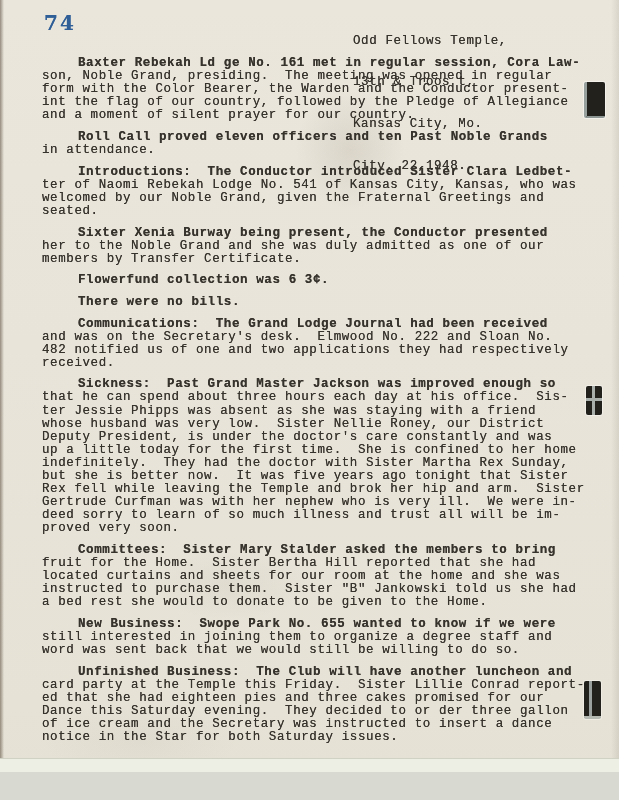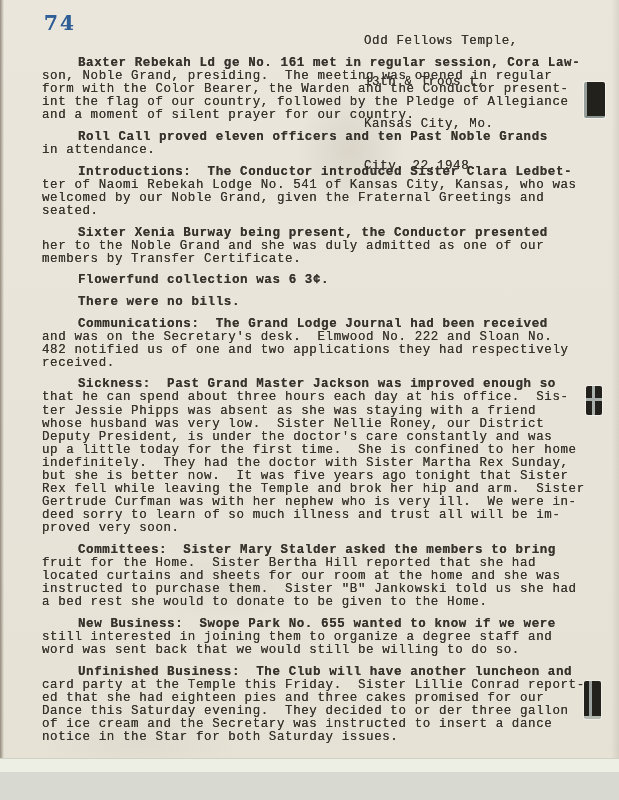--- a/index.html
+++ b/index.html
@@ -43,21 +43,21 @@
     text-shadow:0 0 0.6px rgba(48,95,151,0.8);
   }
 
   
   .typed{
     color:#36322c;
     text-shadow:0 0 0.5px rgba(54,50,44,0.85);
     white-space:pre;
   }
   .header{
-    position:absolute;left:364px;top:5px;
+    position:absolute;left:353px;top:5px;
     font-size:12.5px;letter-spacing:0.6px;line-height:14.3px;
   }
   .docbody{
     position:absolute;left:42px;top:57px;width:566px;
     font-size:12.5px;letter-spacing:0.6px;line-height:13.1px;
   }
   .para{margin:0 0 8.5px 0;}
   .para:last-child{margin-bottom:4px;}
   .line{height:13.1px;}
   .line.first{padding-left:36px;font-weight:bold;}

